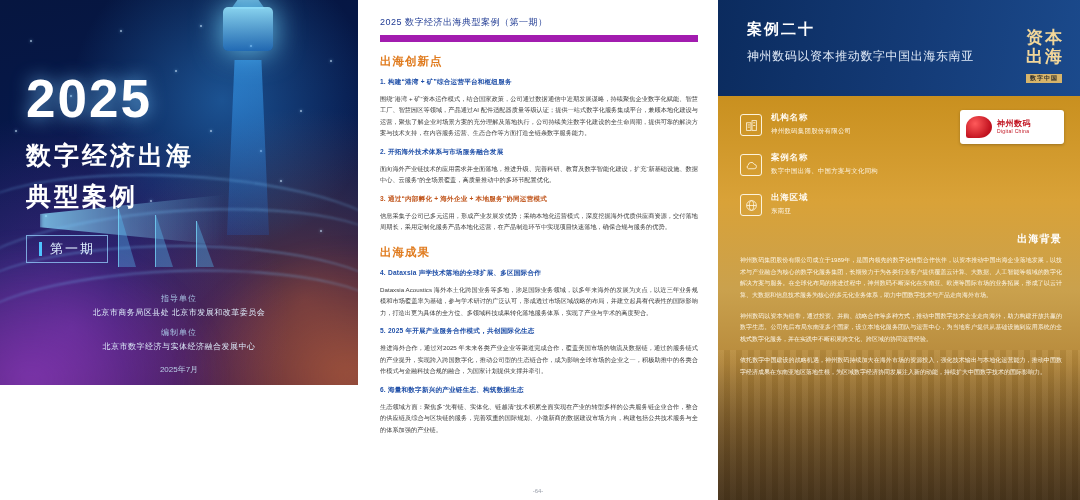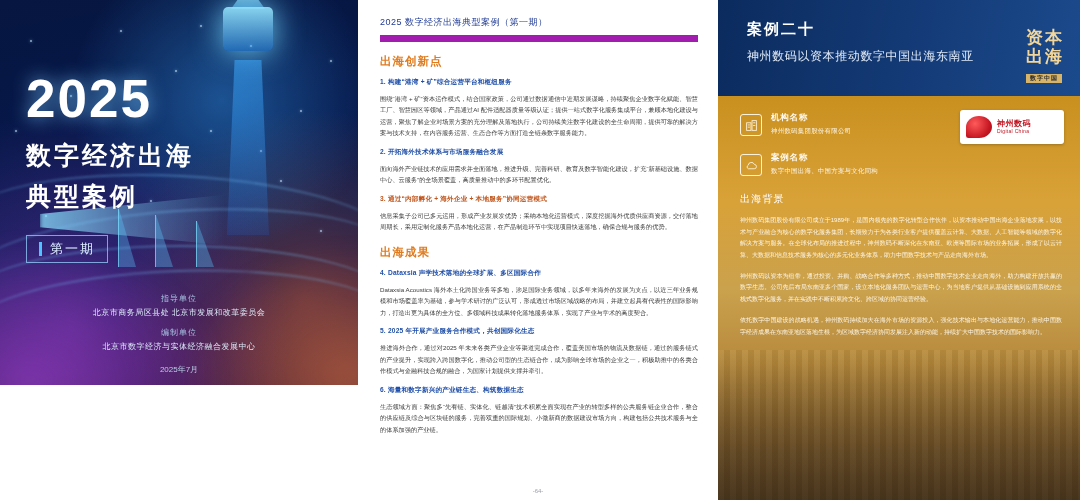--- a/index.html
+++ b/index.html
@@ -201,21 +201,21 @@
   .info-row { display:flex; align-items:flex-end; gap:9px; margin-bottom:16px; }
   .info-ic {
     width:22px; height:22px; flex:0 0 22px; margin-top:1px;
     border:1.3px solid #fdf3dc; border-radius:3px;
     display:flex; align-items:center; justify-content:center;
   }
   .info-ic svg { width:13px; height:13px; }
   .info-k { font-size:8.5px; font-weight:bold; color:#fffaf0; letter-spacing:.8px; }
   .info-v { margin-top:3px; font-size:6.4px; color:#fdf4e2; letter-spacing:.3px; }
   .bg-title {
-    margin-top:14px; font-size:10px; font-weight:normal; color:#ffffff; letter-spacing:1.2px;
+    margin-top:14px; font-size:10px; font-weight:bold; color:#ffffff; letter-spacing:1.2px;text-align:right;
   }
   .bg-para {
     position:relative; z-index:2;
     margin-top:9px; font-size:6px; line-height:1.95; color:#fdf6e7; text-align:justify;
   }
 </style>
 </head>
 <body>
 
 <div class="page">
@@ -364,20 +364,33 @@
           <svg viewBox="0 0 24 24" fill="none" stroke="#fdf3dc" stroke-width="1.6">
             <path d="M6 18h11a4 4 0 0 0 .3-8 6 6 0 0 0-11.5 1.6A3.6 3.6 0 0 0 6 18z"></path>
           </svg>
         </div>
         <div>
           <div class="info-k">案例名称</div>
           <div class="info-v">数字中国出海、中国方案与文化同构</div>
         </div>
       </div>
 
+      <div class="info-row">
+        <div class="info-ic">
+          <svg viewBox="0 0 24 24" fill="none" stroke="#fdf3dc" stroke-width="1.6">
+            <circle cx="12" cy="12" r="9"></circle>
+            <ellipse cx="12" cy="12" rx="4" ry="9"></ellipse>
+            <line x1="3" y1="12" x2="21" y2="12"></line>
+          </svg>
+        </div>
+        <div>
+          <div class="info-k">出海区域</div>
+          <div class="info-v">东南亚</div>
+        </div>
+      </div>
 
       <div class="bg-title">出海背景</div>
       <div class="bg-para">神州数码集团股份有限公司成立于1989年，是国内领先的数字化转型合作伙伴，以资本推动中国出海企业落地发展，以技术与产业融合为核心的数字化服务集团，长期致力于为各类行业客户提供覆盖云计算、大数据、人工智能等领域的数字化解决方案与服务。在全球化布局的推进过程中，神州数码不断深化在东南亚、欧洲等国际市场的业务拓展，形成了以云计算、大数据和信息技术服务为核心的多元化业务体系，助力中国数字技术与产品走向海外市场。</div>
       <div class="bg-para">神州数码以资本为纽带，通过投资、并购、战略合作等多种方式，推动中国数字技术企业走向海外，助力构建开放共赢的数字生态。公司先后布局东南亚多个国家，设立本地化服务团队与运营中心，为当地客户提供从基础设施到应用系统的全栈式数字化服务，并在实践中不断积累跨文化、跨区域的协同运营经验。</div>
       <div class="bg-para">依托数字中国建设的战略机遇，神州数码持续加大在海外市场的资源投入，强化技术输出与本地化运营能力，推动中国数字经济成果在东南亚地区落地生根，为区域数字经济协同发展注入新的动能，持续扩大中国数字技术的国际影响力。</div>
     </div>
   </div>
 
 </div>
 

